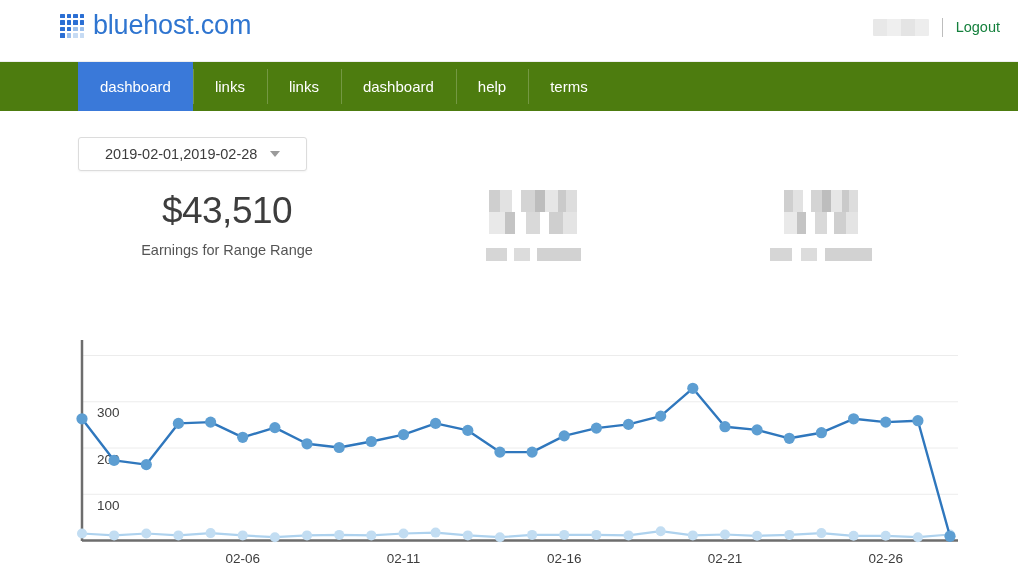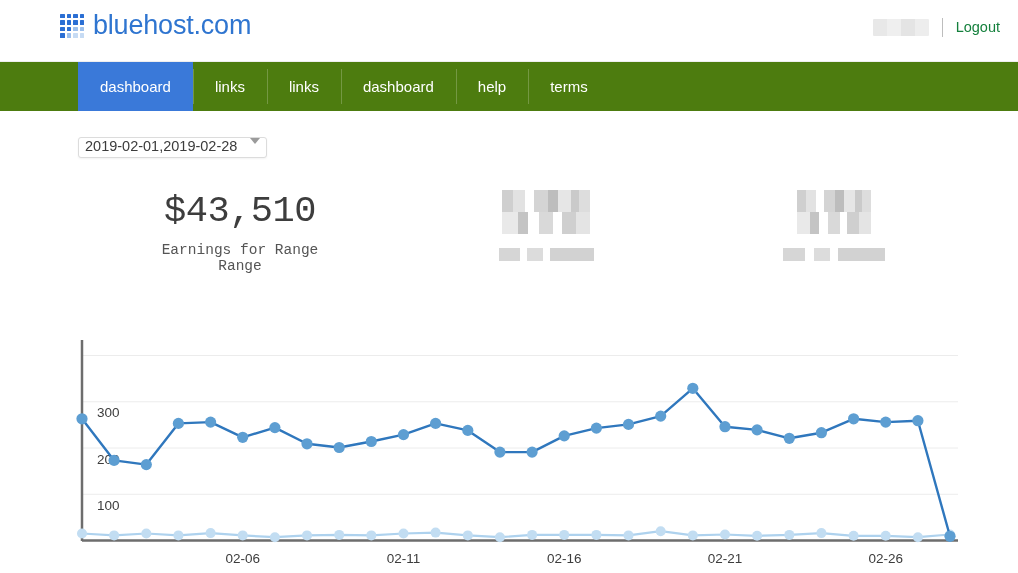--- a/index.html
+++ b/index.html
@@ -73,39 +73,39 @@
   .nav-item + .nav-item::before {
     content: ""; position: absolute; left: 0; top: 7px;
     width: 1px; height: 35px; background: rgba(255,255,255,0.22);
   }
   .nav-item.active { background: #3a79d9; }
   .nav-item.active::before { display: none; }
 
   
   .daterange {
     position: absolute; left: 78px; top: 137px;
-    height: 21px;
-    display: flex; align-items: flex-start; gap: 13px;
-    padding: 0 6px;
+    height: 34px;
+    display: flex; align-items: center; gap: 13px;
+    padding: 0 26px;
     background: #ffffff;
     border: 1px solid #dcdcdc;
     border-radius: 3px;
     box-shadow: 0 1px 2px rgba(0,0,0,0.05);
     cursor: pointer;
   }
   .daterange .dr-text { font-size: 14.5px; color: #3c3c3c; }
   .caret {
     width: 0; height: 0;
     border-left: 5.5px solid transparent;
     border-right: 5.5px solid transparent;
     border-top: 6px solid #9b9b9b;
   }
 
   
-  .stats { position: absolute; left: 16px; top: 190px; width: 944px; height: 90px; font-family: Liberation Mono, monospace; }
+  .stats { position: absolute; left: 3px; top: 190px; width: 944px; height: 90px; }
   .stat {
     position: absolute; text-align: center;
   }
   .stat-value {
     font-size: 37px; color: #3d3d3d; line-height: 1.15;
     font-weight: 400; letter-spacing: -0.5px;
   }
   .stat-label { font-size: 14.5px; color: #555555; margin-top: 9px; }
   .stat-earnings { left: 120px; top: 0; width: 208px; }
 

